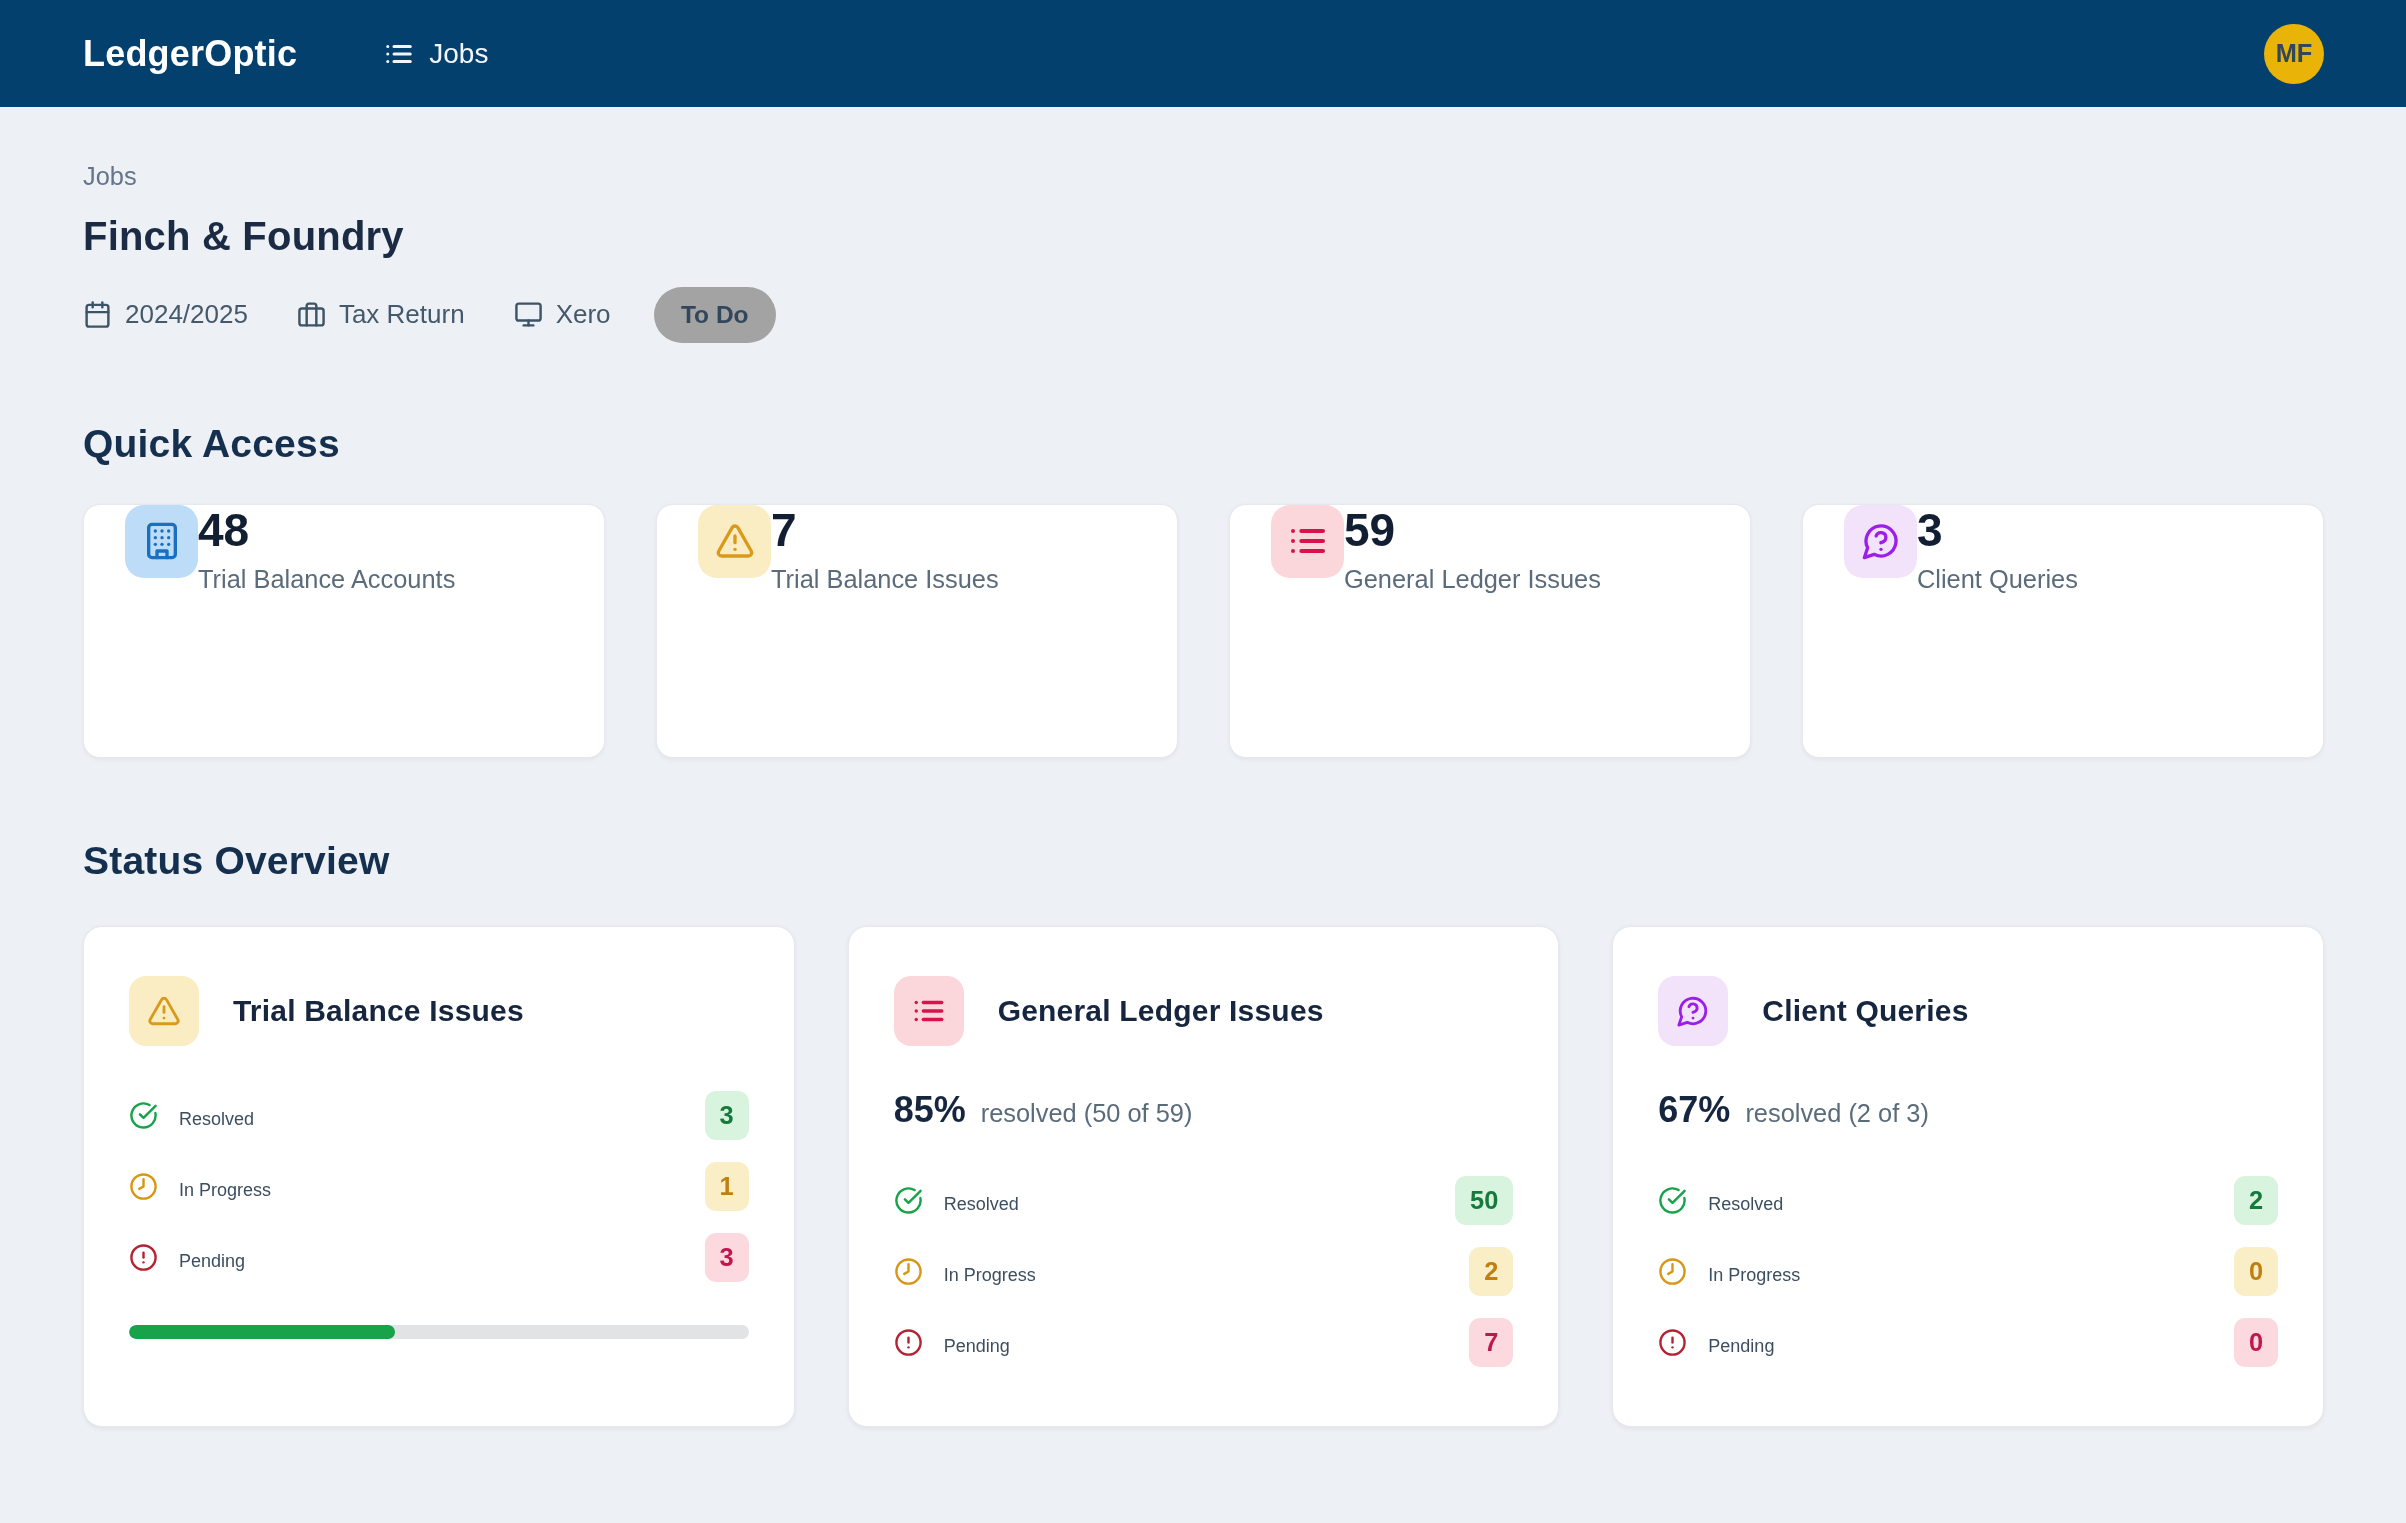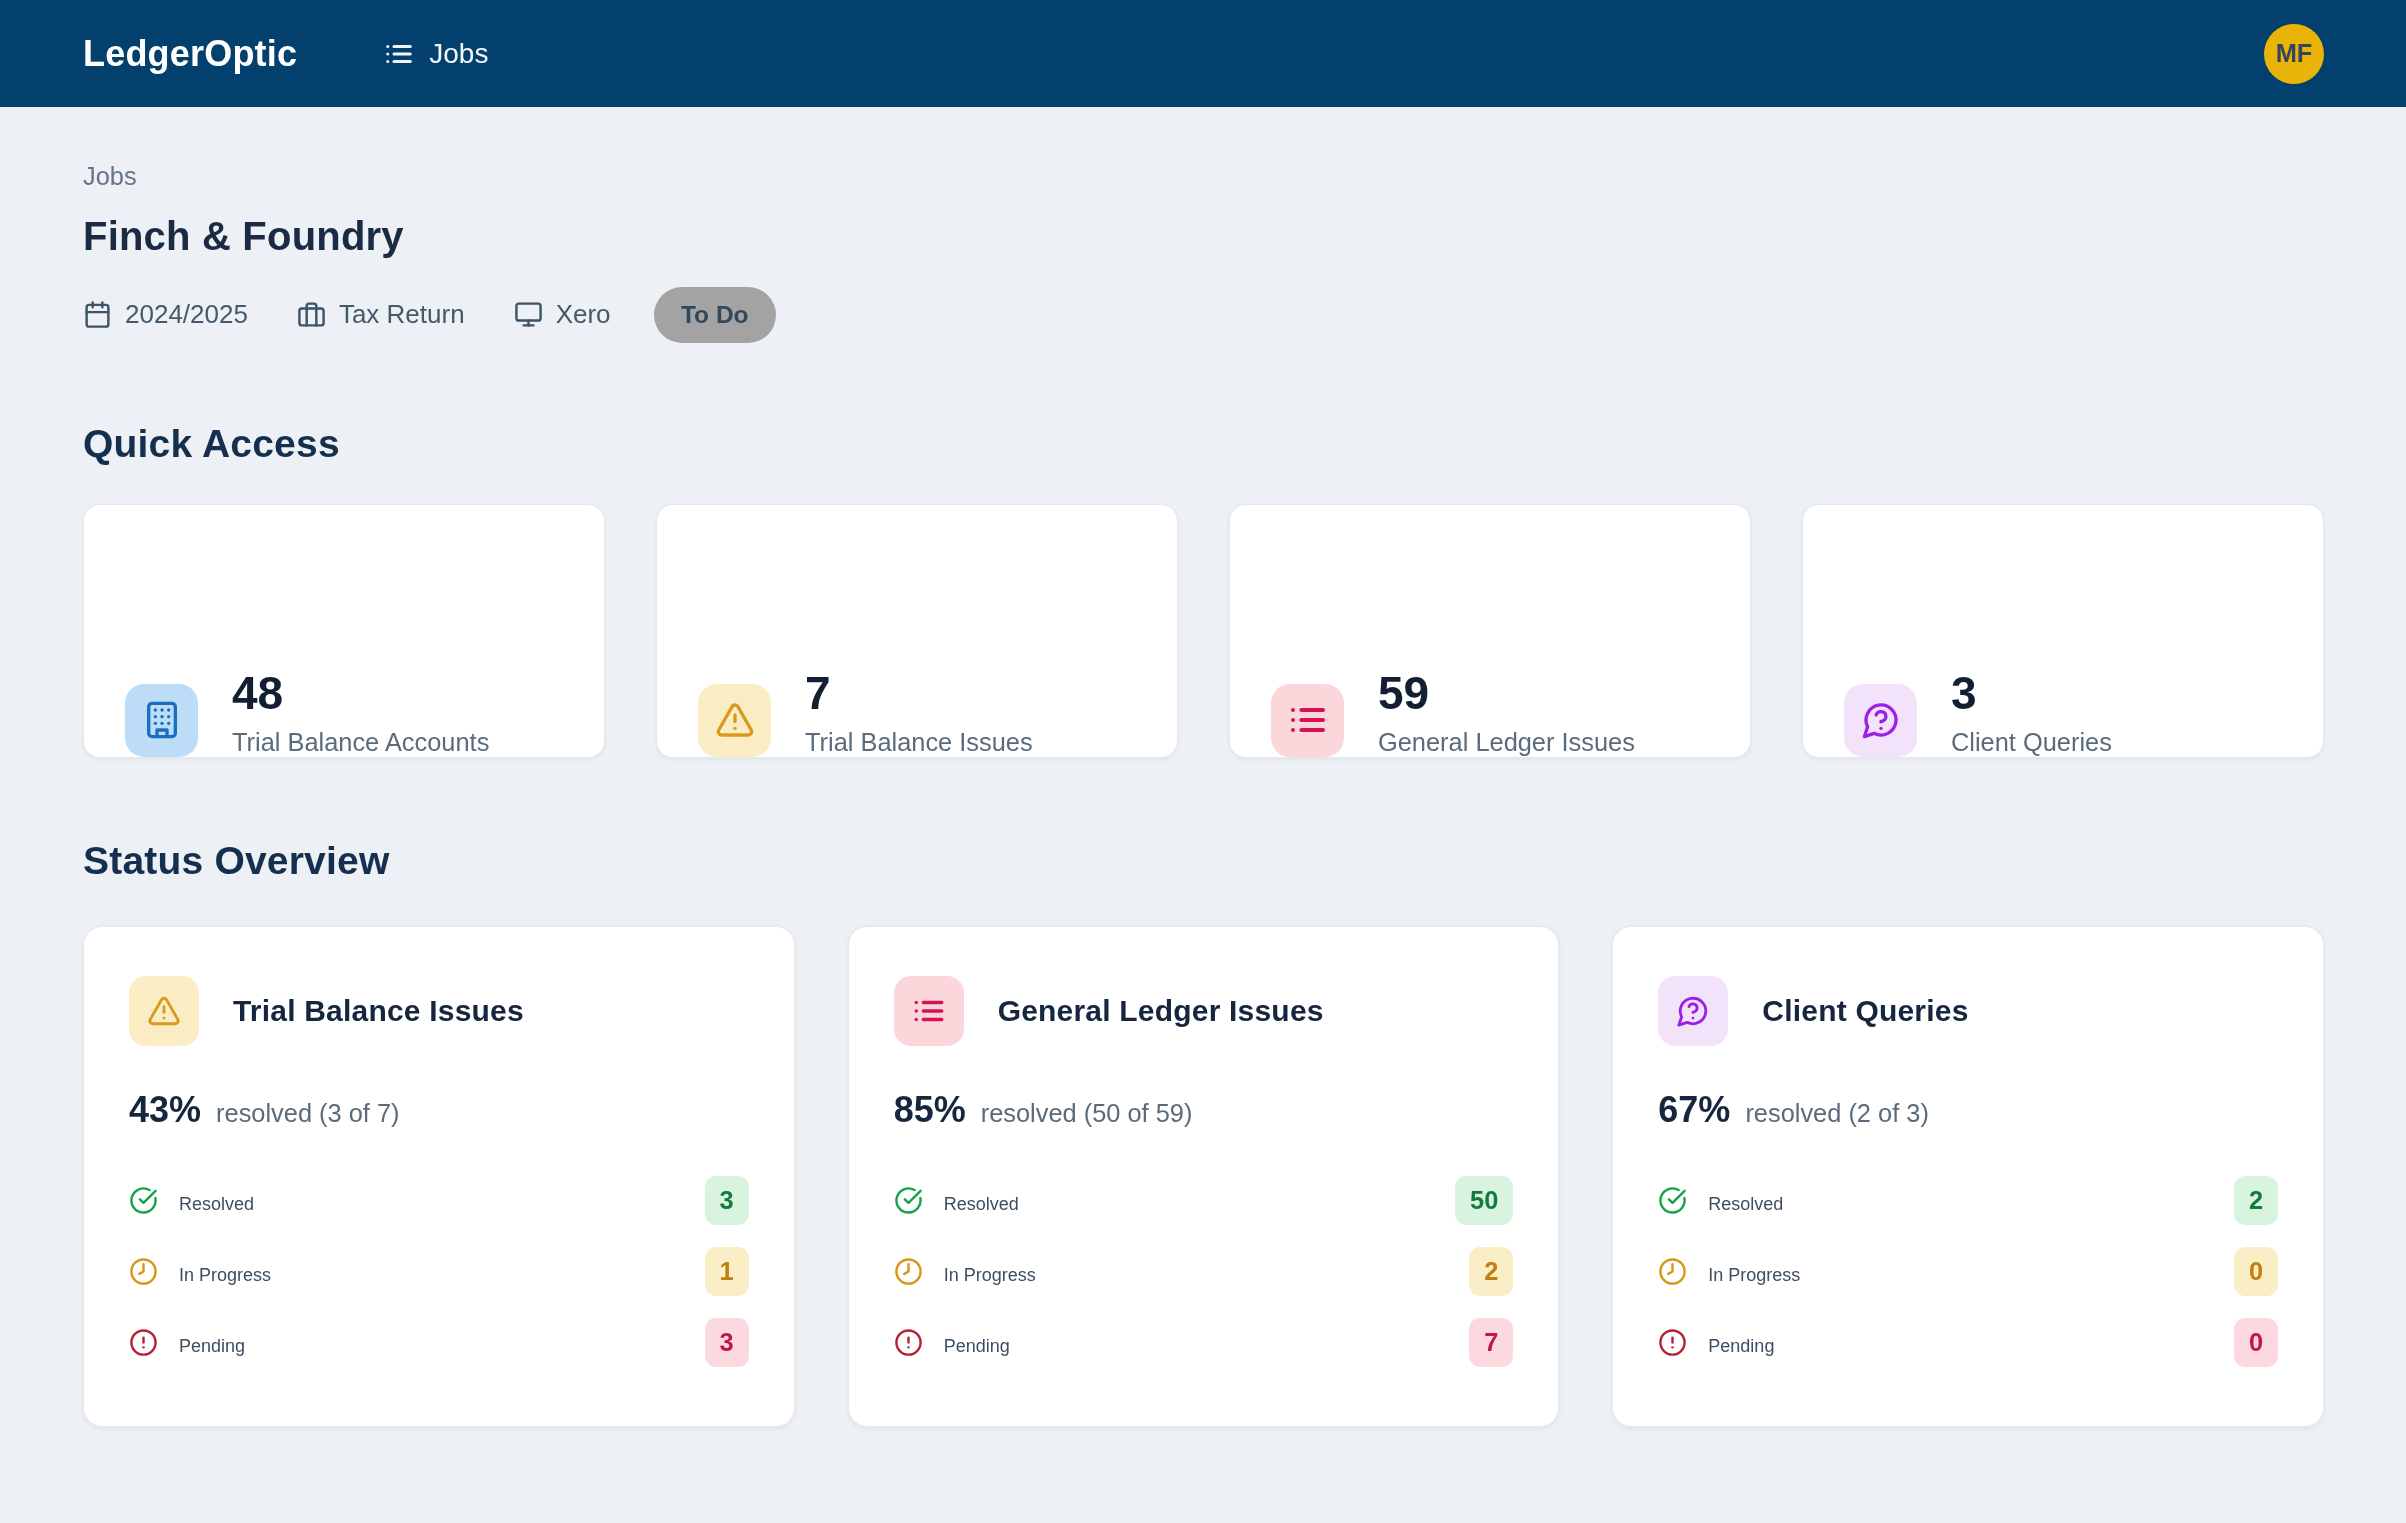--- a/index.html
+++ b/index.html
@@ -42,21 +42,21 @@
   }
 
   .section-heading { font-size: 39px; font-weight: 700; color: #14304E; letter-spacing: 0.2px; }
   .qa-heading { margin-top: 79px; }
   .so-heading { margin-top: 81px; }
 
   
   .qa-grid { margin-top: 38px; display: grid; grid-template-columns: repeat(4, 1fr); gap: 51px; }
   .qa-card {
     background: #fff; border: 0.9px solid #E5E9EE; border-radius: 17px; height: 254px;
-    display: flex; align-items: flex-end; padding: 0 41px; gap: 34px; cursor: pointer;
+    display: flex; align-items: flex-start; padding: 0 41px; cursor: pointer;
     box-shadow: 0 1.9px 4.7px rgba(16,24,40,.05);
   }
   .tile {
     border-radius: 19px; display: flex; align-items: center; justify-content: center;
     flex: none;
   }
   .qa-tile { width: 73px; height: 73px; }
   .qa-tile svg { width: 40px; height: 40px; }
   .tile-blue   { background: #BCDCF8; color: #1A6FC0; }
   .tile-yellow { background: #FBEDC3; color: #D99A1B; }
@@ -241,24 +241,20 @@
       <div class="so-head">
         <div class="tile so-tile tile-yellow">
           <svg viewBox="0 0 24 24" fill="none" stroke="currentColor" stroke-width="2" stroke-linecap="round" stroke-linejoin="round">
             <path d="M21.73 18l-8-14a2 2 0 0 0-3.46 0l-8 14A2 2 0 0 0 4 21h16a2 2 0 0 0 1.73-3Z"></path>
               <path d="M12 9v4"></path>
               <path d="M12 17h.01"></path>
           </svg>
         </div>
         <div class="so-title">Trial Balance Issues</div>
       </div>
-      <div class="so-percent-row">
-        <span class="so-percent">43%</span>
-        <span class="so-resolved-text">resolved (3 of 7)</span>
-      </div>
       <div class="so-rows">
         <div class="so-row">
           <div class="so-row-left">
             <span class="icon-green">
               <svg viewBox="0 0 24 24" fill="none" stroke="currentColor" stroke-width="2" stroke-linecap="round" stroke-linejoin="round" width="29" height="29">
                 <path d="M21.801 10A10 10 0 1 1 17 3.335"></path>
                   <path d="m9 11 3 3L22 4"></path>
               </svg>
             </span>
             <span>Resolved</span>

